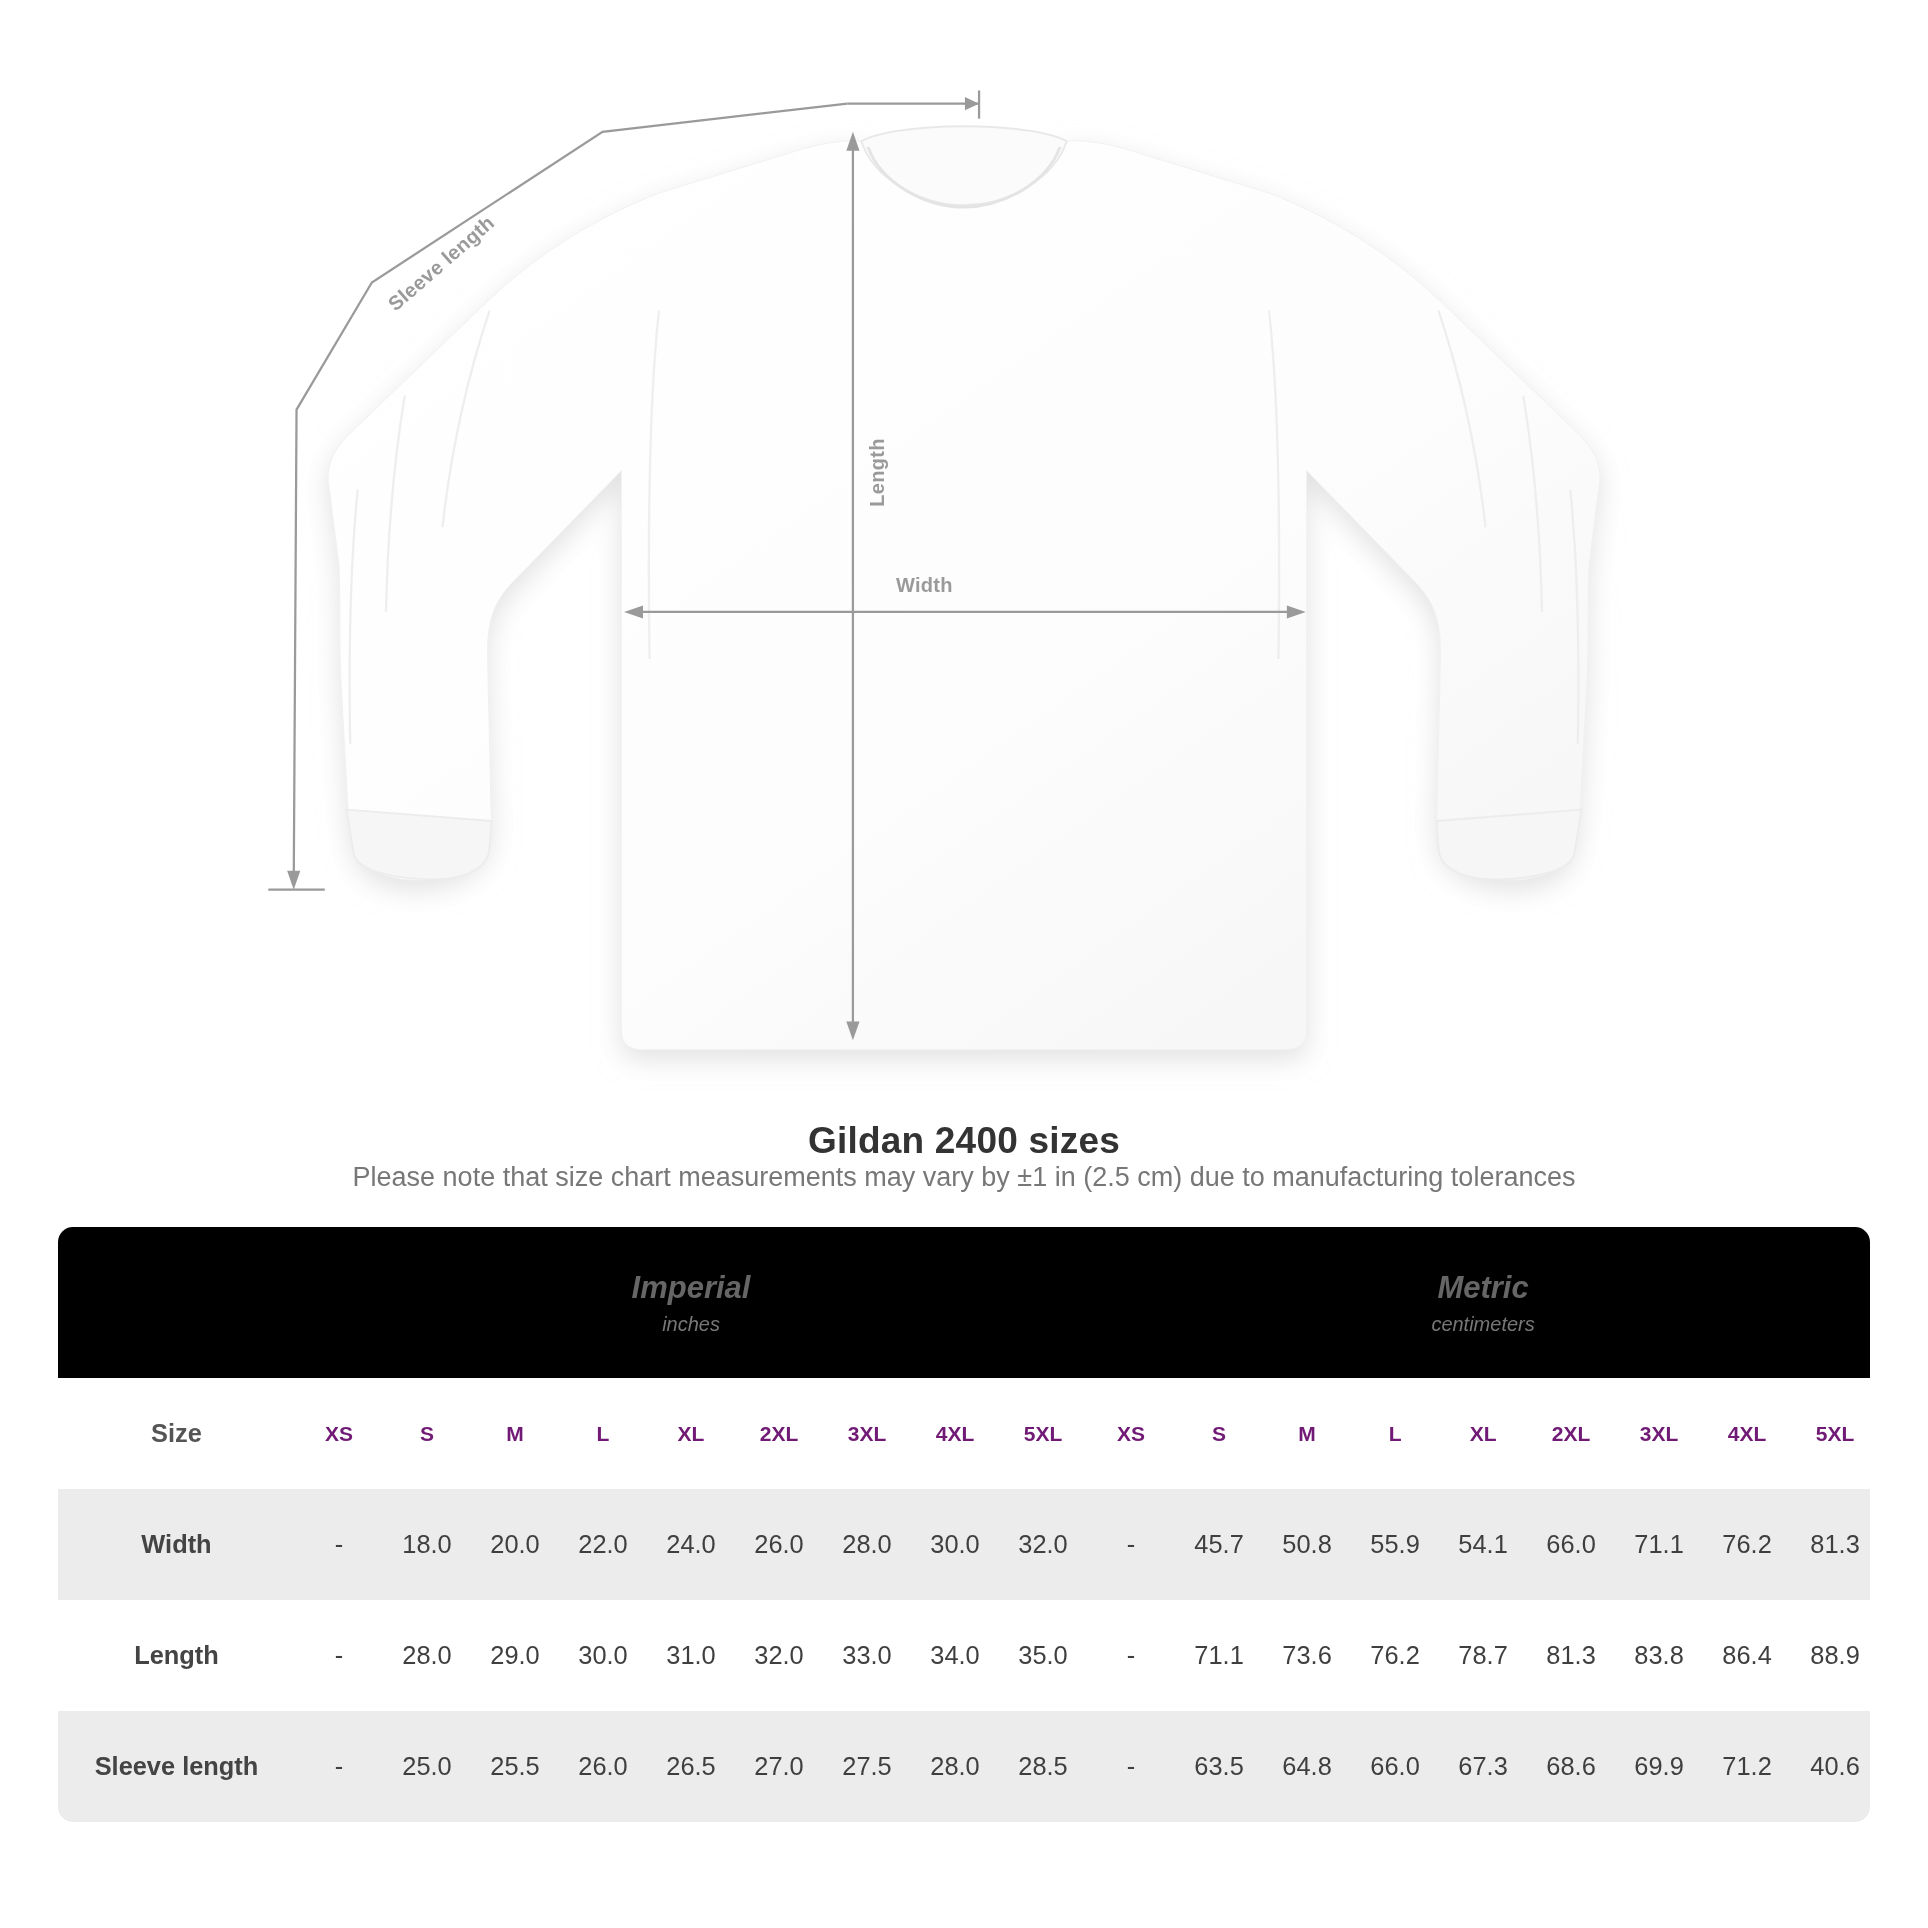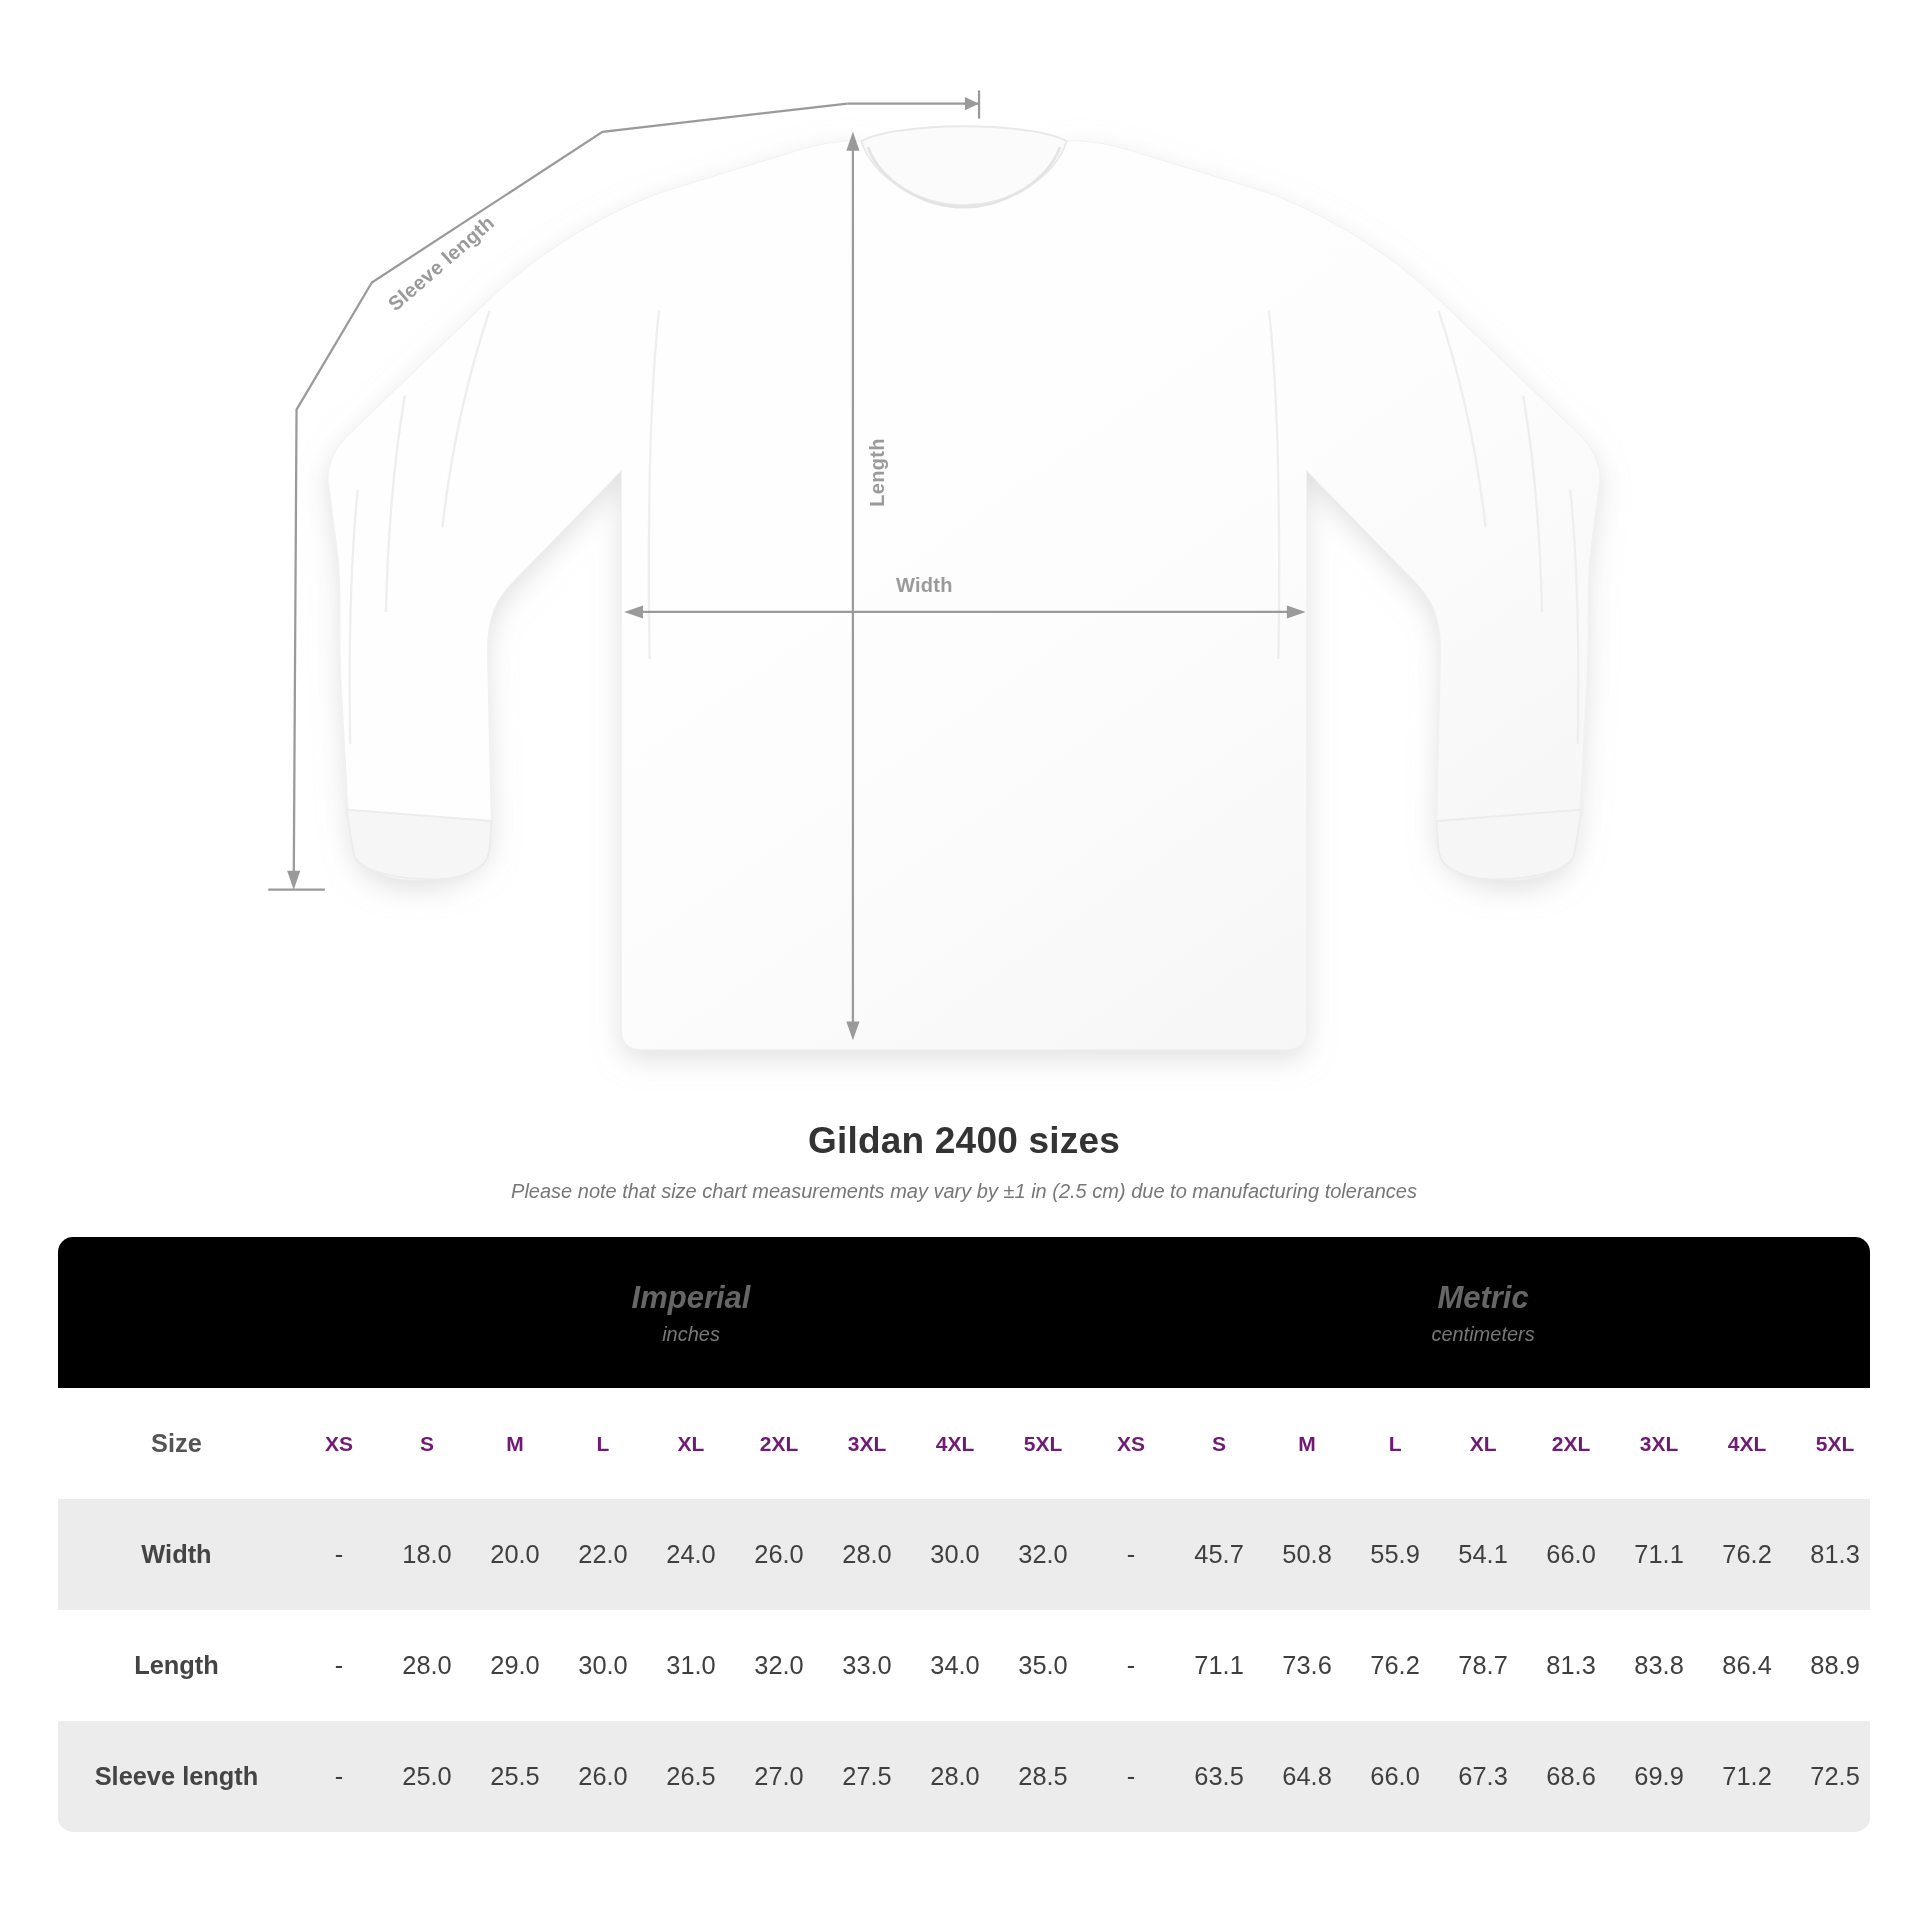--- a/index.html
+++ b/index.html
@@ -57,24 +57,23 @@
     margin-top: 9.4px;
   }
   .chart-title {
     font-size: 37px;
     font-weight: bold;
     color: #333333;
     margin: 0;
     letter-spacing: 0.2px;
   }
   .chart-subtitle {
-    font-size: 20px;
-    font-style: italic;
+    font-size: 27px;
     color: #777777;
-    margin: 18px 0 0 0;
+    margin: 0 0 0 0;
   }
 
   
   .table-wrap {
     margin: 34px 58px 0 58px;
     border-radius: 15px;
     overflow: hidden;
   }
   table.size-table {
     width: 1812px;
@@ -363,20 +362,20 @@
           <td>28.0</td>
           <td>28.5</td>
           <td>-</td>
           <td>63.5</td>
           <td>64.8</td>
           <td>66.0</td>
           <td>67.3</td>
           <td>68.6</td>
           <td>69.9</td>
           <td>71.2</td>
-          <td>72.5</td>
+          <td>40.6</td>
         </tr>
       </tbody>
     </table>
   </div>
 
 </div>
 
 
 </body></html>

